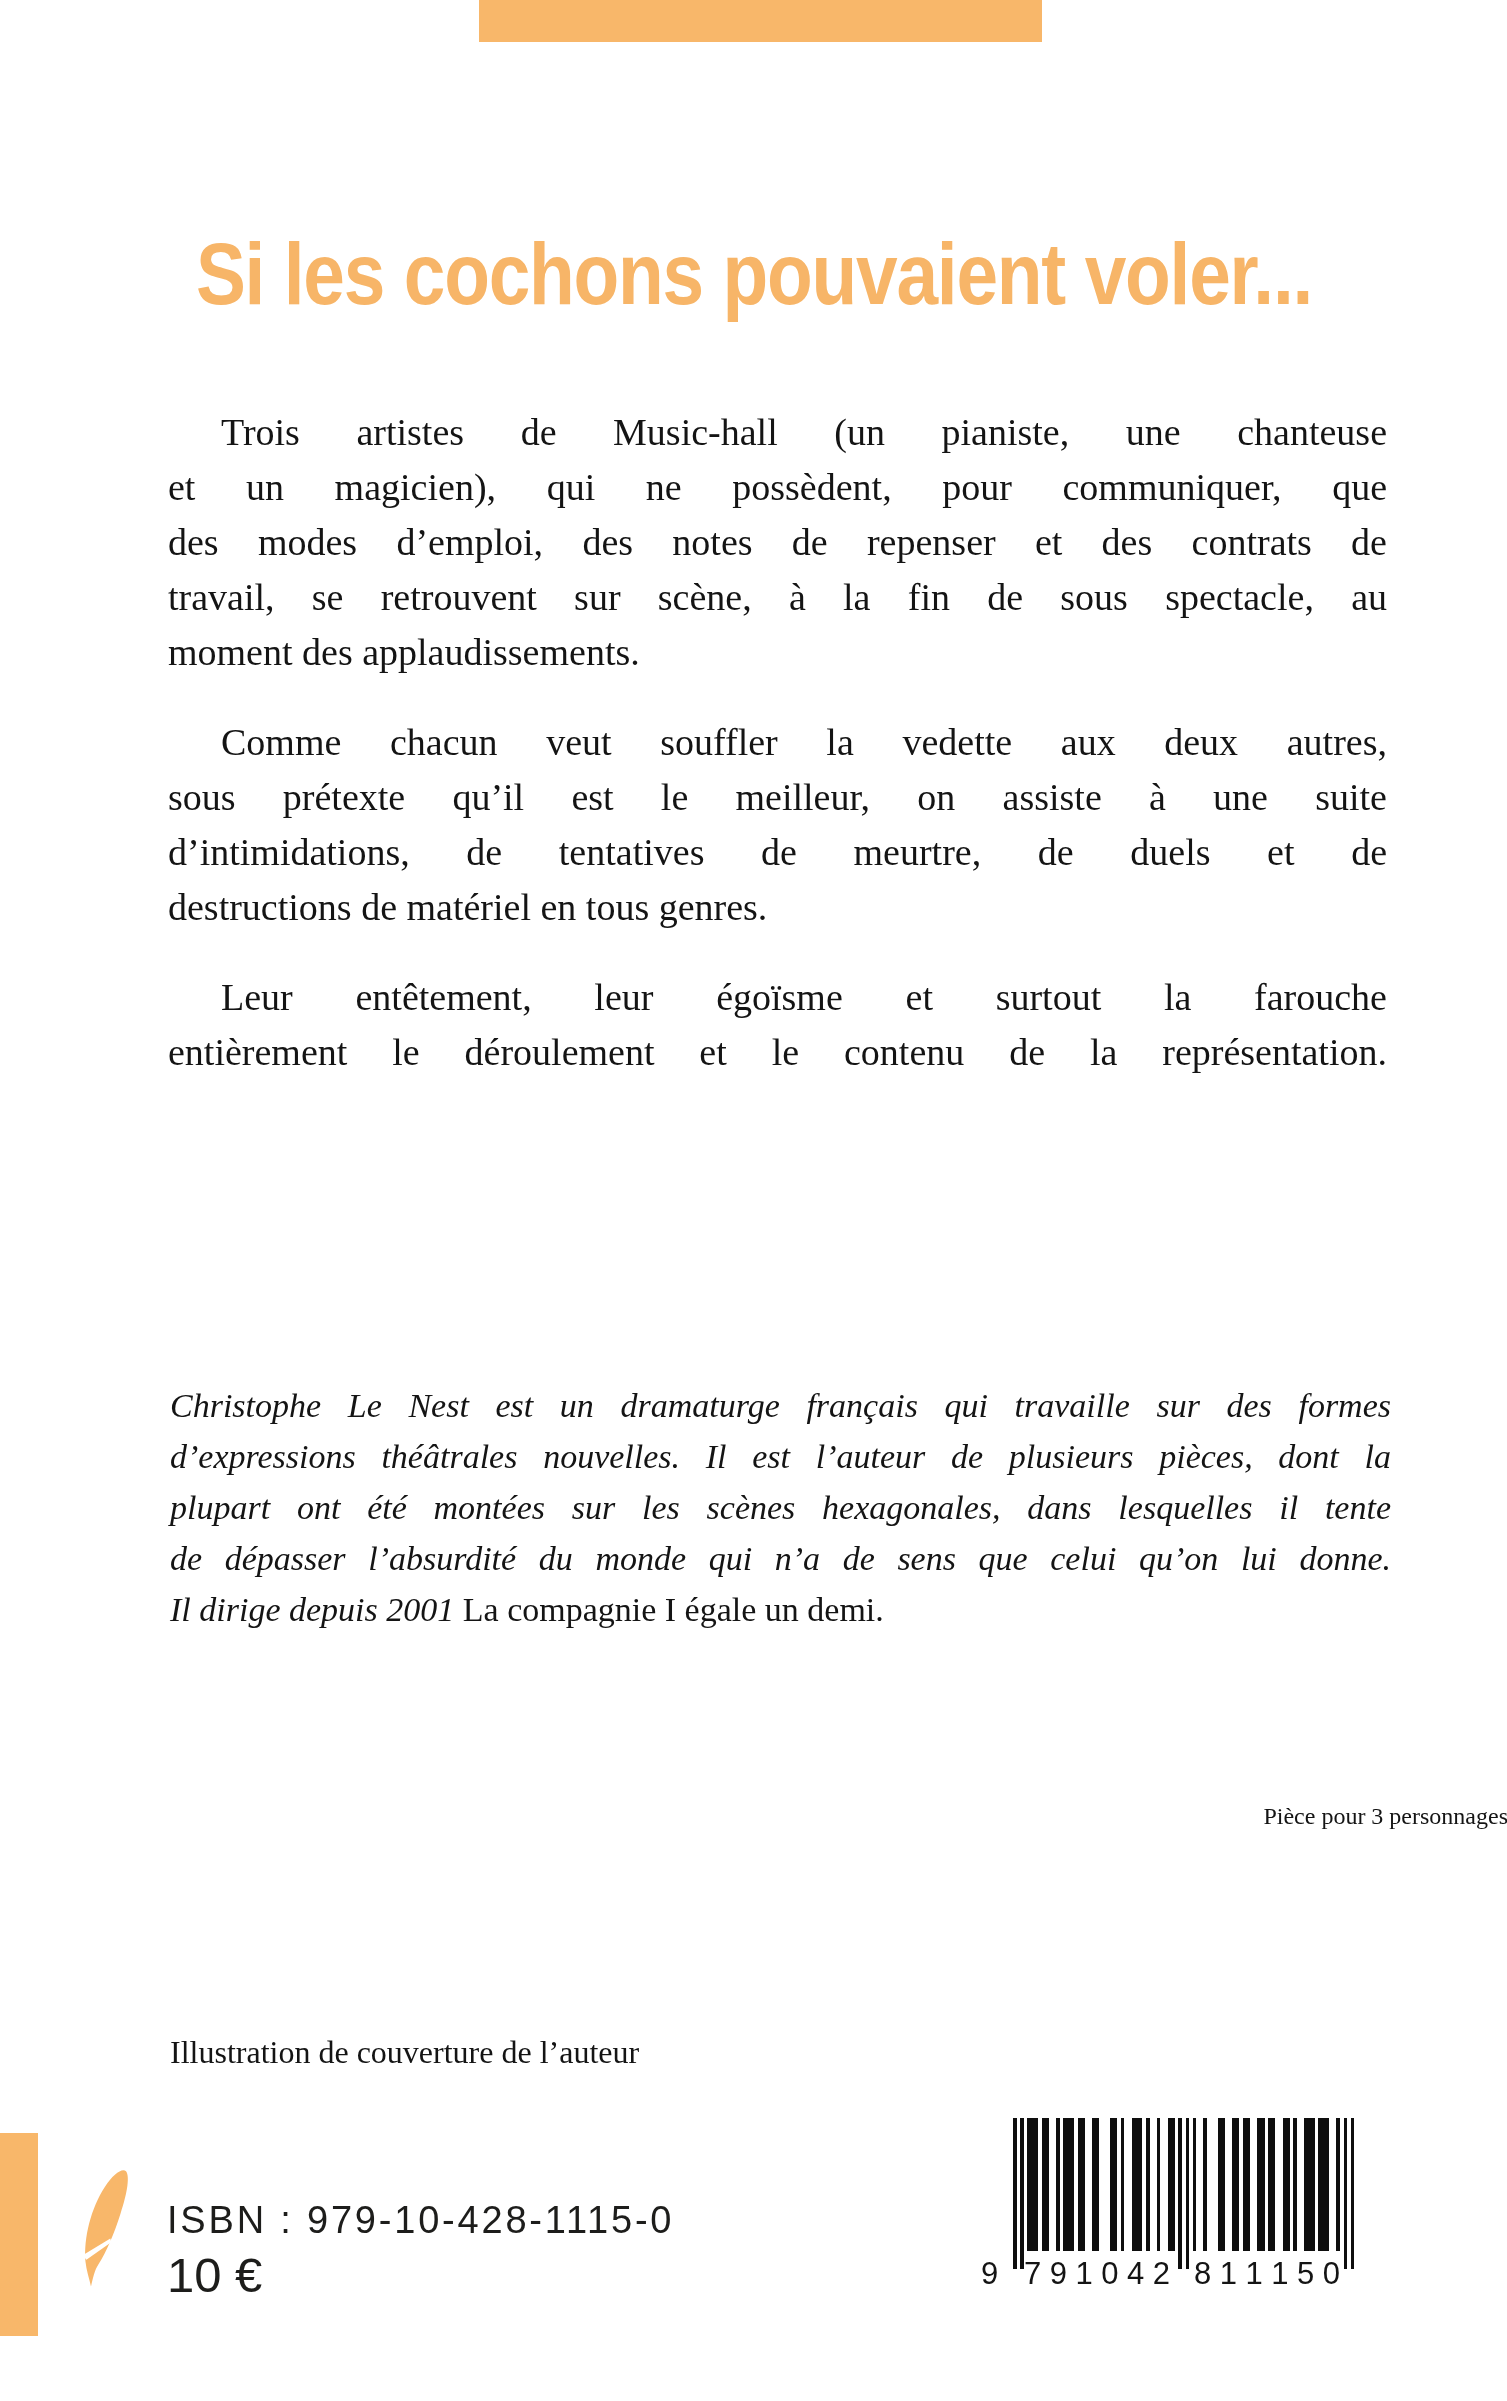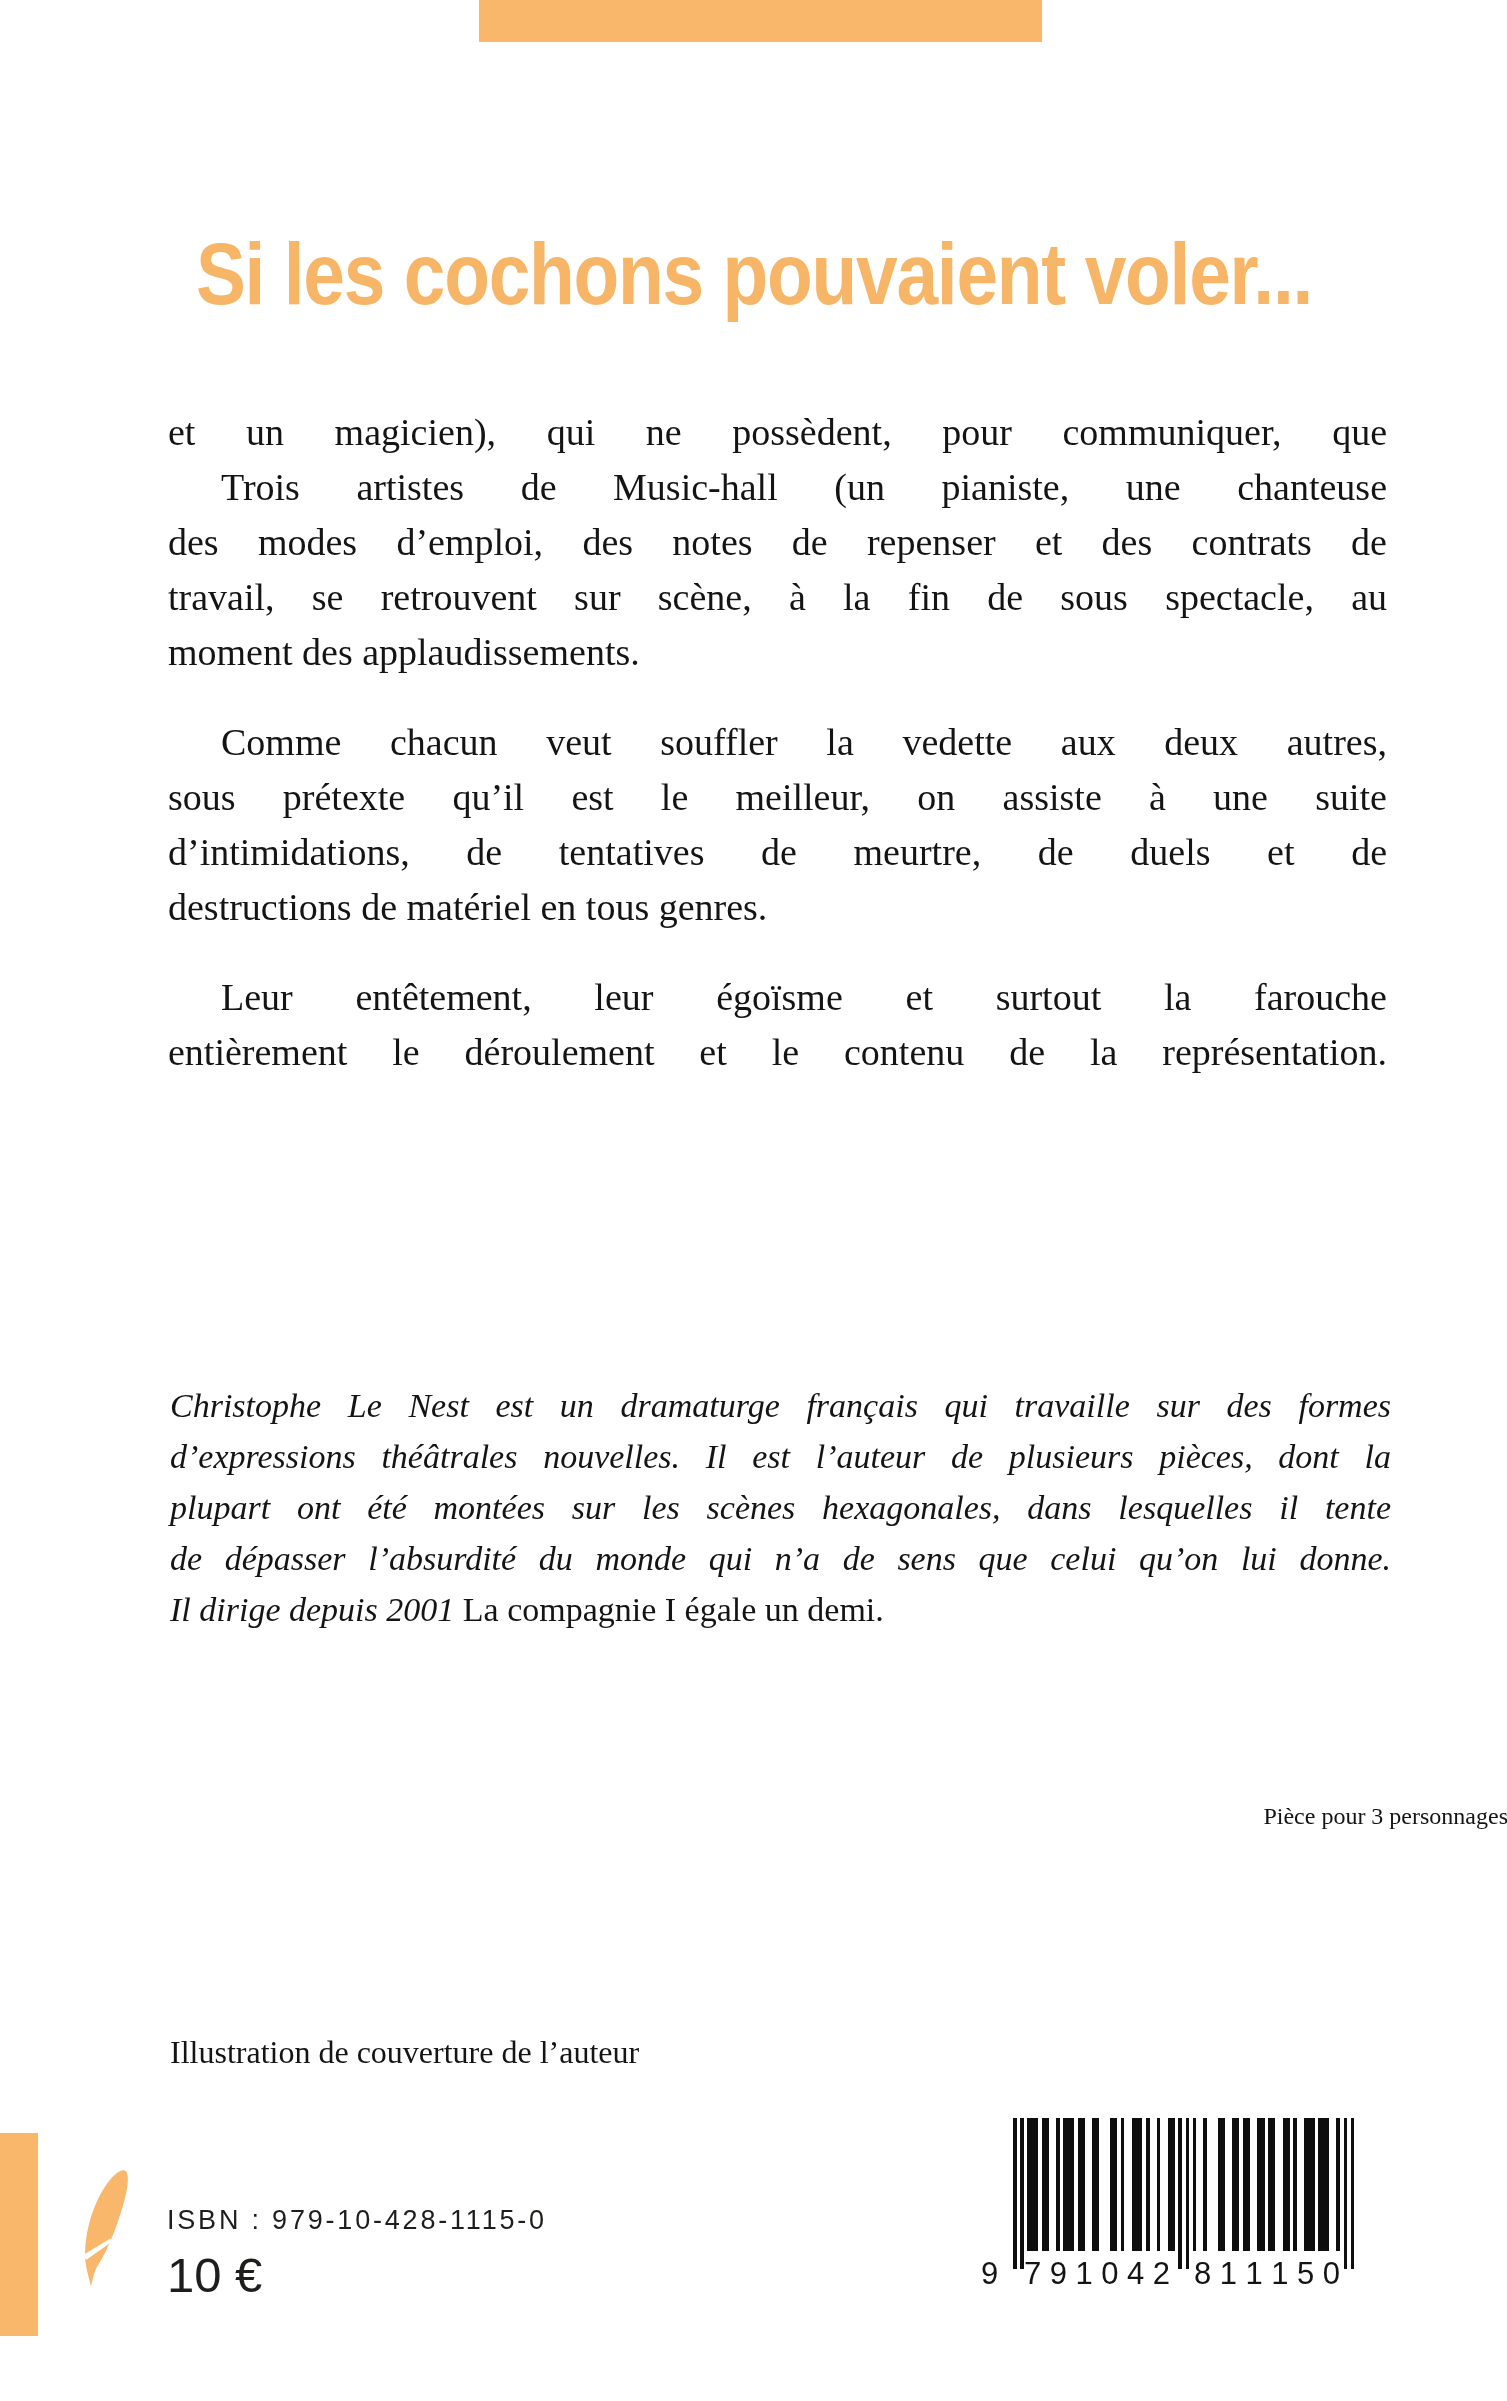--- a/index.html
+++ b/index.html
@@ -46,21 +46,21 @@
   }
   .left-strip{
     position:absolute;left:0;top:2133px;width:38px;height:267px;
   }
   .feather{
     position:absolute;left:79px;top:2165px;width:59px;height:125px;
   }
   .isbn{
     position:absolute;left:167px;top:2203px;
     font-family:"Liberation Sans",sans-serif;
-    font-size:27px;line-height:34px;letter-spacing:2.8px;color:#1d1d1b;
+    font-size:38px;line-height:34px;letter-spacing:2.8px;color:#1d1d1b;
   }
   .price{
     position:absolute;left:167px;top:2249px;
     font-family:"Liberation Sans",sans-serif;
     font-size:49px;line-height:53px;color:#1d1d1b;text-align:right;
   }
   .barcode{
     position:absolute;left:979px;top:2118px;width:379px;height:170px;
   }
   .bars{position:absolute;left:34px;top:0;display:flex;align-items:flex-start;}
@@ -80,22 +80,22 @@
 <body>
 
 <div class="cover">
 
   <div class="top-tab" style="background: rgb(248, 183, 106);"></div>
 
   <h1 class="title" style="color: rgb(247, 181, 104);">Si les cochons pouvaient voler...</h1>
 
   <div class="synopsis">
       <div class="para">
+        <div class="ln indent">Trois artistes de Music-hall (un pianiste, une chanteuse</div>
         <div class="ln">et un magicien), qui ne possèdent, pour communiquer, que</div>
-        <div class="ln indent">Trois artistes de Music-hall (un pianiste, une chanteuse</div>
         <div class="ln">des modes d’emploi, des notes de repenser et des contrats de</div>
         <div class="ln">travail, se retrouvent sur scène, à la fin de sous spectacle, au</div>
         <div class="ln natural">moment des applaudissements.</div>
       </div>
       <div class="para">
         <div class="ln indent">Comme chacun veut souffler la vedette aux deux autres,</div>
         <div class="ln">sous prétexte qu’il est le meilleur, on assiste à une suite</div>
         <div class="ln">d’intimidations, de tentatives de meurtre, de duels et de</div>
         <div class="ln natural">destructions de matériel en tous genres.</div>
       </div>

